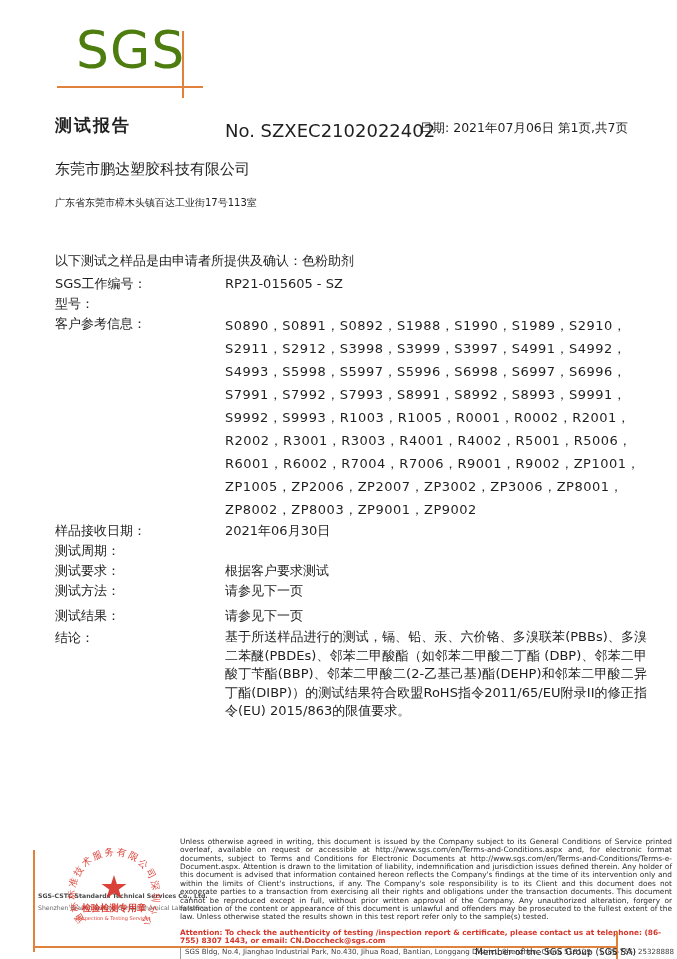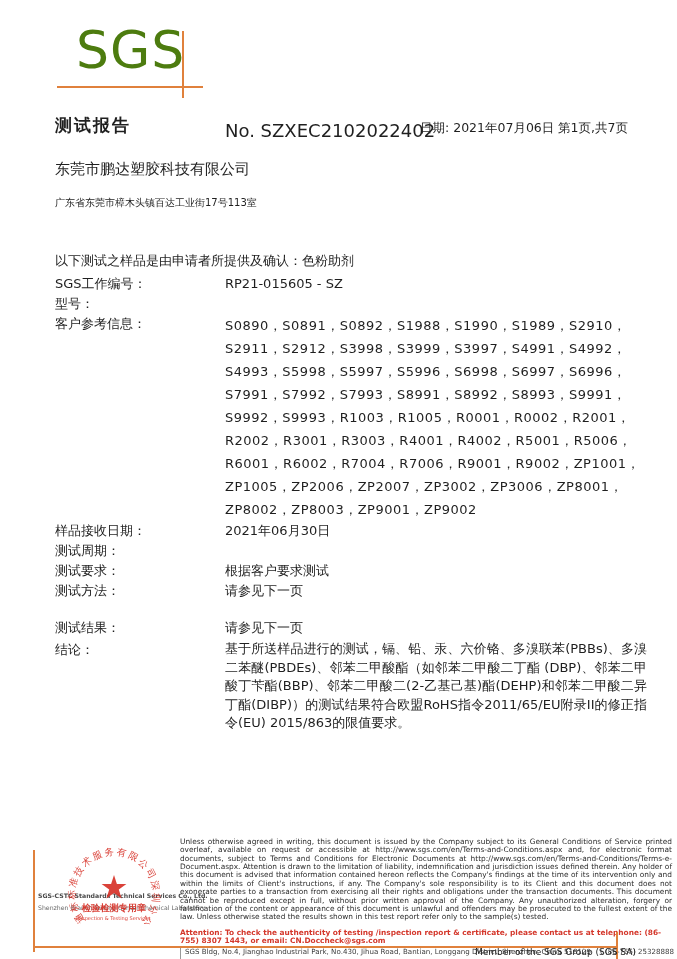--- a/index.html
+++ b/index.html
@@ -20,21 +20,21 @@
   .page-info{position:absolute;left:558px;top:120px;font-size:12.5px;}
   .applicant-name{position:absolute;left:55px;top:160px;font-size:15px;}
   .applicant-address{position:absolute;left:55px;top:196px;font-size:10px;}
   
   .content{position:absolute;left:55px;top:251px;width:592px;font-size:13px;line-height:20px;}
   .statement{margin-bottom:3px;}
   .frow{display:flex;align-items:flex-start;}
   .flabel{width:170px;flex:0 0 170px;}
   .fvalue{flex:1;white-space:pre-line;}
   .codes .fvalue{line-height:23px;letter-spacing:0.5px;}
-  .mt5{margin-top:17px;font-family:Liberation Serif, serif;}
+  .mt5{margin-top:5px;font-family:Liberation Serif, serif;}
   .mt2{margin-top:2px;justify-content:center;}
   .conclusion .fvalue{line-height:18.5px;text-align:justify;}
   
   .legal{position:absolute;left:180px;top:838px;width:492px;}
   .disclaimer{font-size:7.4px;line-height:1.13;text-align:justify;color:#2b2b2b;}
   .attention{font-size:7.4px;line-height:1.14;color:#d4372b;font-weight:bold;margin-top:7px;}
   .addresses{margin-top:2px;border-left:1px solid #999;padding-left:4px;color:#3a3a3a;}
   .addr-row{font-size:7.1px;line-height:1.5;white-space:pre;}
   .member{position:absolute;left:475px;top:947px;font-size:9px;color:#222;}
   .footer-hline{position:absolute;left:33px;top:946px;width:583px;height:1.5px;background:#e0813c;}

